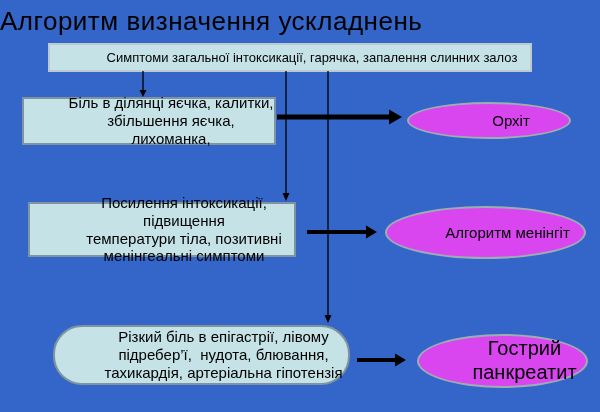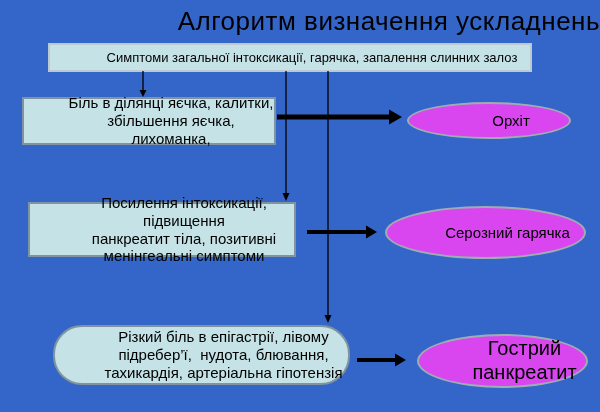--- a/index.html
+++ b/index.html
@@ -6,21 +6,21 @@
   .stage{
     position:relative;
     width:600px;height:412px;
     background:#3465C8;
     font-family:"Liberation Sans", sans-serif;
     color:#000;
     overflow:hidden;
   }
   .title{
     position:absolute;left:0;top:6px;width:600px;
-    text-align:right;font-size:26px;line-height:30px;
+    text-align:left;font-size:26px;line-height:30px;
     letter-spacing:0.5px;
   }
   .node{
     position:absolute;
     background:#C5E3E7;
     display:flex;align-items:center;justify-content:center;
     text-align:center;
     box-sizing:border-box;
     padding-left:44px;
   }
@@ -49,36 +49,36 @@
     <span class="txt">Симптоми загальної інтоксикації, гарячка, запалення слинних залоз</span>
   </div>
 
   <div class="node rect box1">
     <span class="txt">Біль в ділянці яєчка, калитки,
 збільшення яєчка, лихоманка,</span>
   </div>
 
   <div class="node rect box2">
     <span class="txt">Посилення інтоксикації, підвищення
-панкреатит тіла, позитивні
+температури тіла, позитивні
 менінгеальні симптоми</span>
   </div>
 
   <div class="node rect box3">
     <span class="txt">Різкий біль в епігастрії, лівому
 підребер’ї, &nbsp;нудота, блювання,
 тахикардія, артеріальна гіпотензія</span>
   </div>
 
   <div class="node ellipse ell1">
     <span class="txt">Орхіт</span>
   </div>
 
   <div class="node ellipse ell2">
-    <span class="txt">Серозний гарячка</span>
+    <span class="txt">Алгоритм менінгіт</span>
   </div>
 
   <div class="node ellipse ell3">
     <span class="txt">Гострий
 панкреатит</span>
   </div>
 
   <svg class="overlay" width="600" height="412" viewBox="0 0 600 412">
 
     <g>

